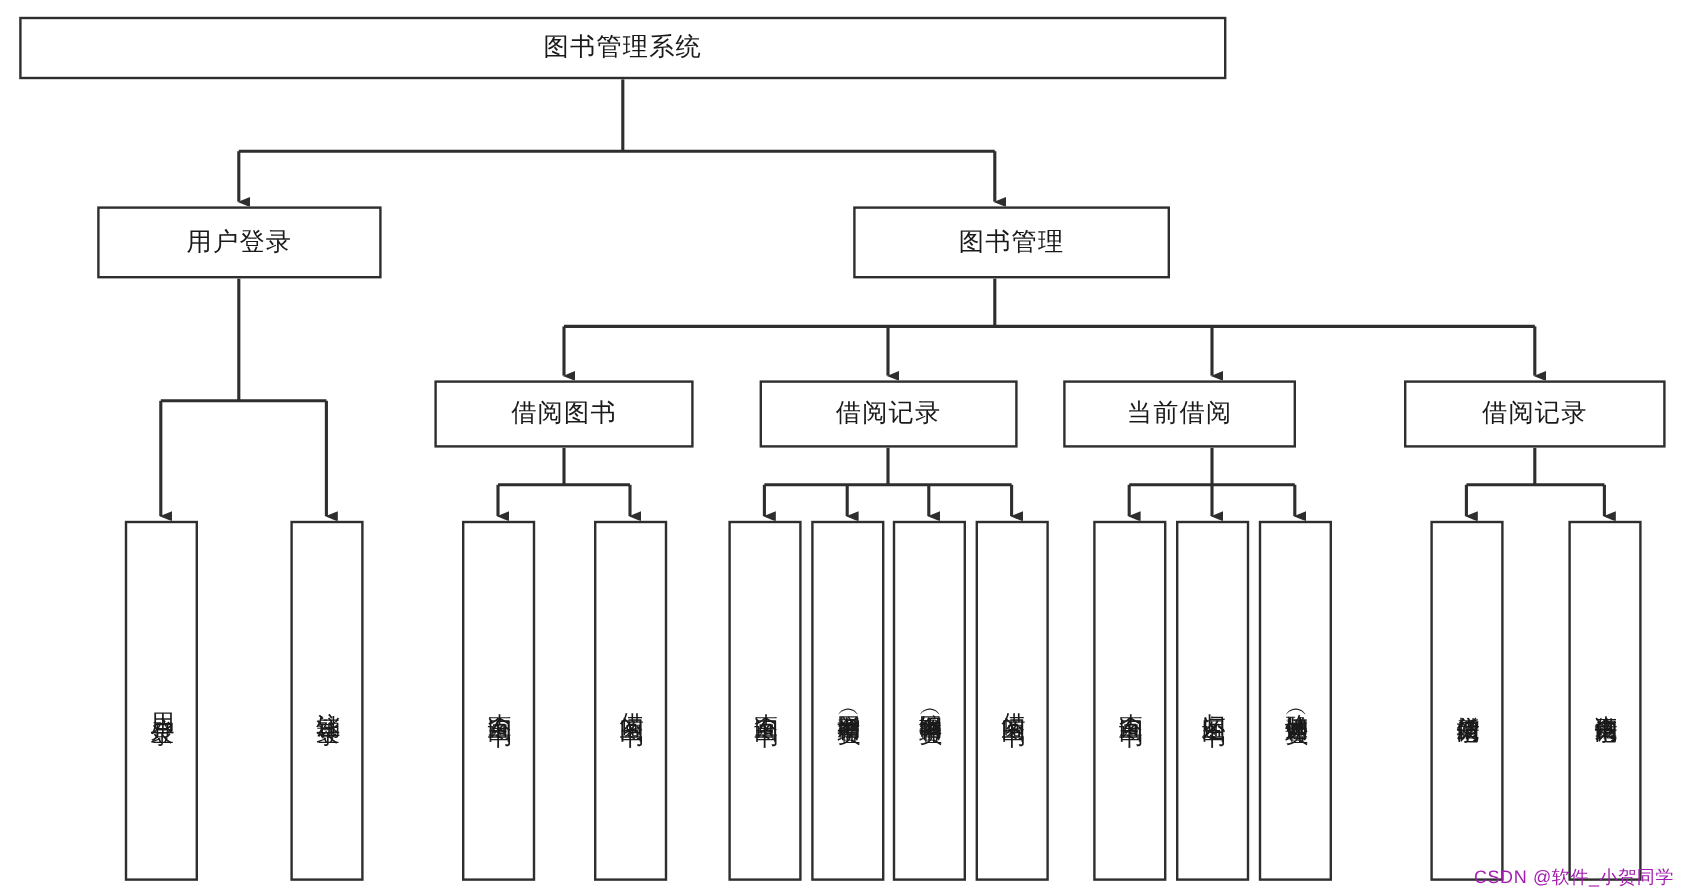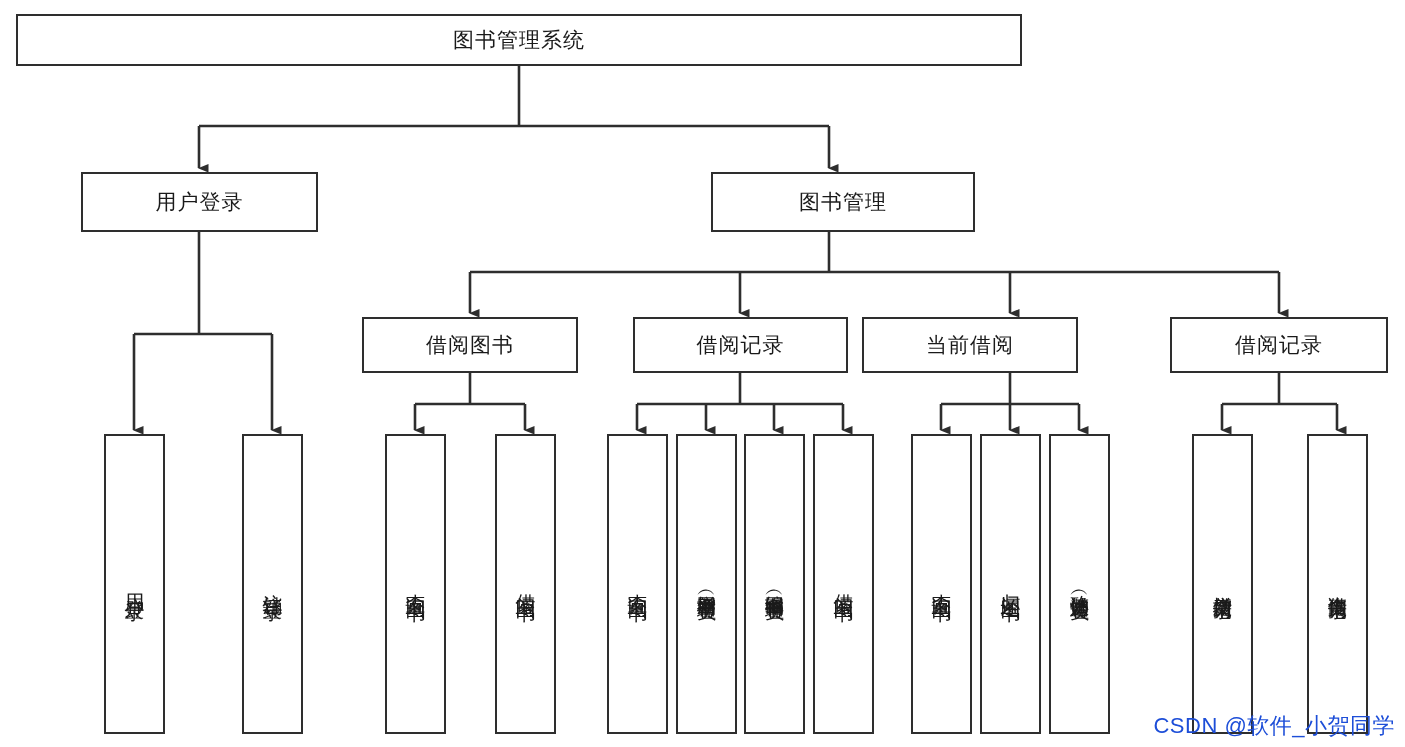--- a/index.html
+++ b/index.html
@@ -57,22 +57,22 @@
     text-align: center;
   }
   .node.vertical.tight .label {
     font-size: 19px;
     letter-spacing: 1px;
   }
   .watermark {
     position: absolute;
     right: 10px;
     bottom: 6px;
-    font-size: 22px;
-    color: #1d4ed8;
+    font-size: 15px;
+    color: #a21caf;
     letter-spacing: 0.5px;
     white-space: nowrap;
   }
 </style>
 </head>
 <body>
 
 <div id="diagram-root">
 
   <svg class="connectors" viewBox="0 0 1405 747" xmlns="http://www.w3.org/2000/svg">
@@ -140,21 +140,21 @@
   </div>
 
   <div class="node" style="left:362px; top:317px; width:216px; height:56px;">
     <span class="label">借阅图书</span>
   </div>
 
   <div class="node" style="left:633px; top:317px; width:215px; height:56px;">
     <span class="label">借阅记录</span>
   </div>
 
-  <div class="node" style="left:862px; top:317px; width:216px; height:56px;">
+  <div class="node" style="left:886px; top:317px; width:194px; height:56px;">
     <span class="label">当前借阅</span>
   </div>
 
   <div class="node" style="left:1170px; top:317px; width:218px; height:56px;text-align:right;">
     <span class="label">借阅记录</span>
   </div>
 
   <div class="node vertical" style="left:104px; top:434px; width:61px; height:300px;">
     <span class="label">用户登录</span>
   </div>

